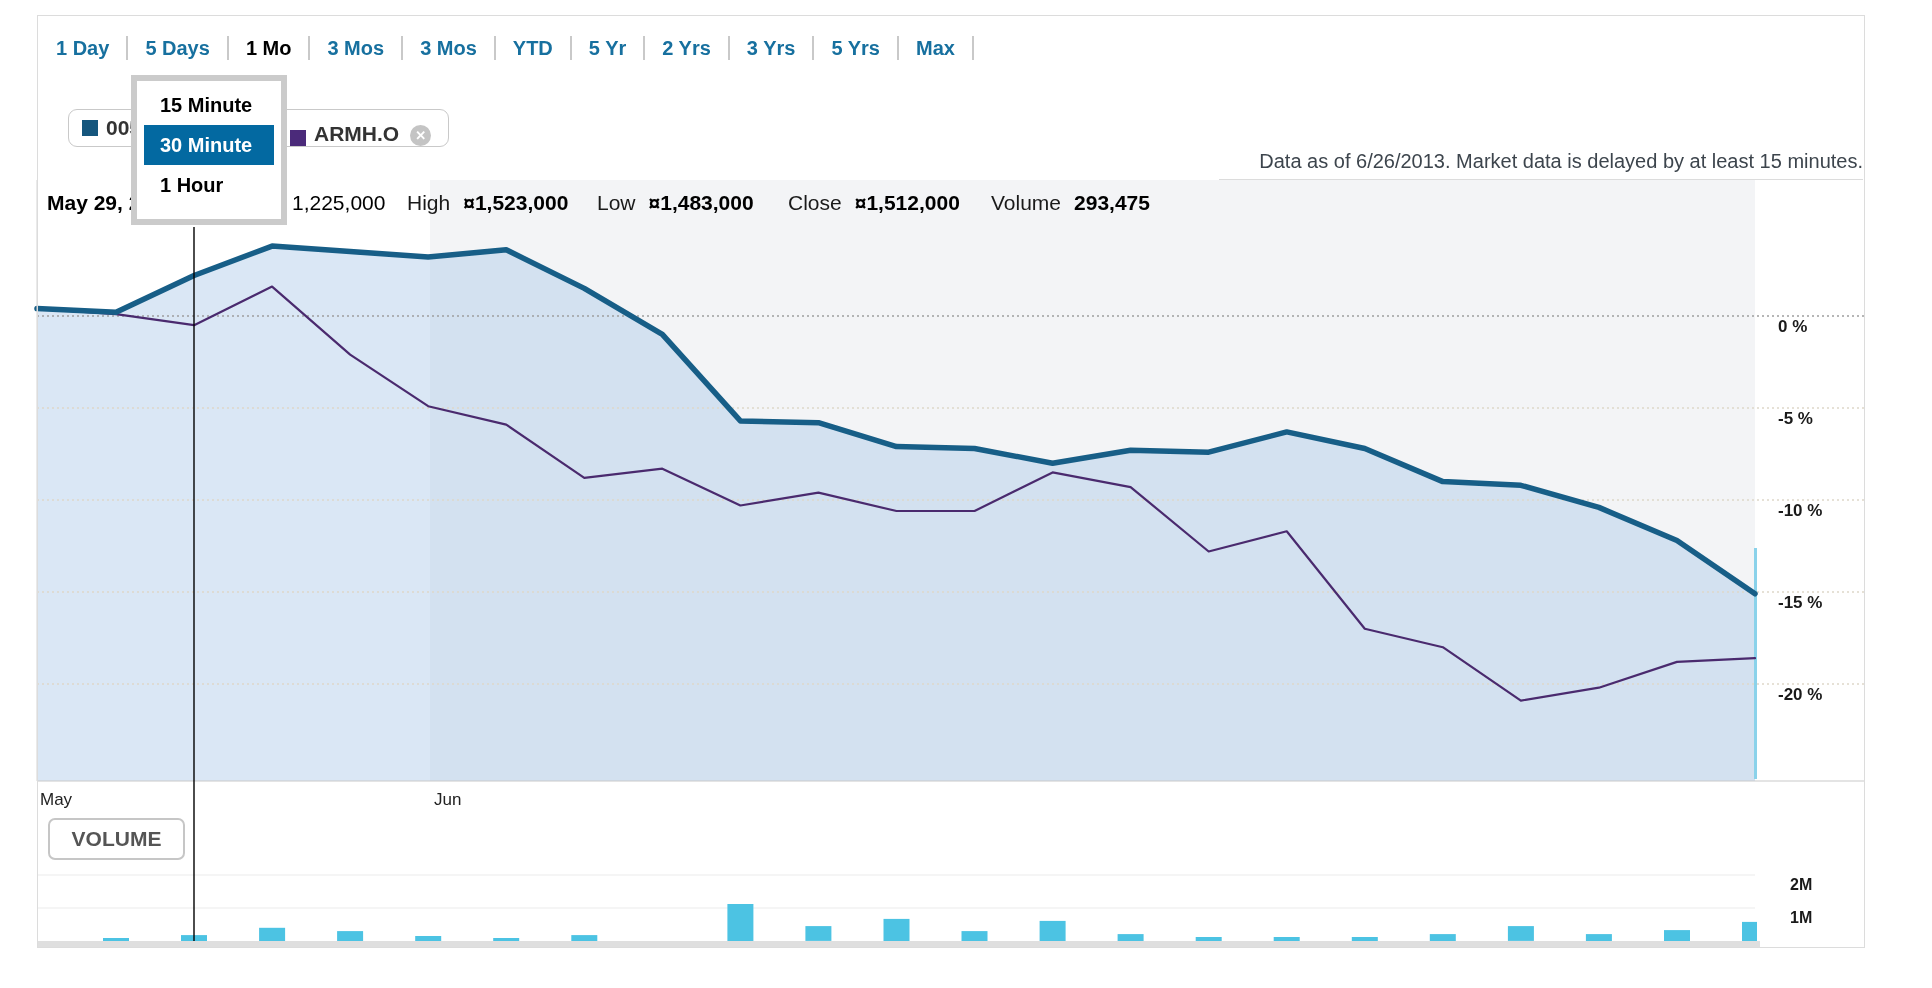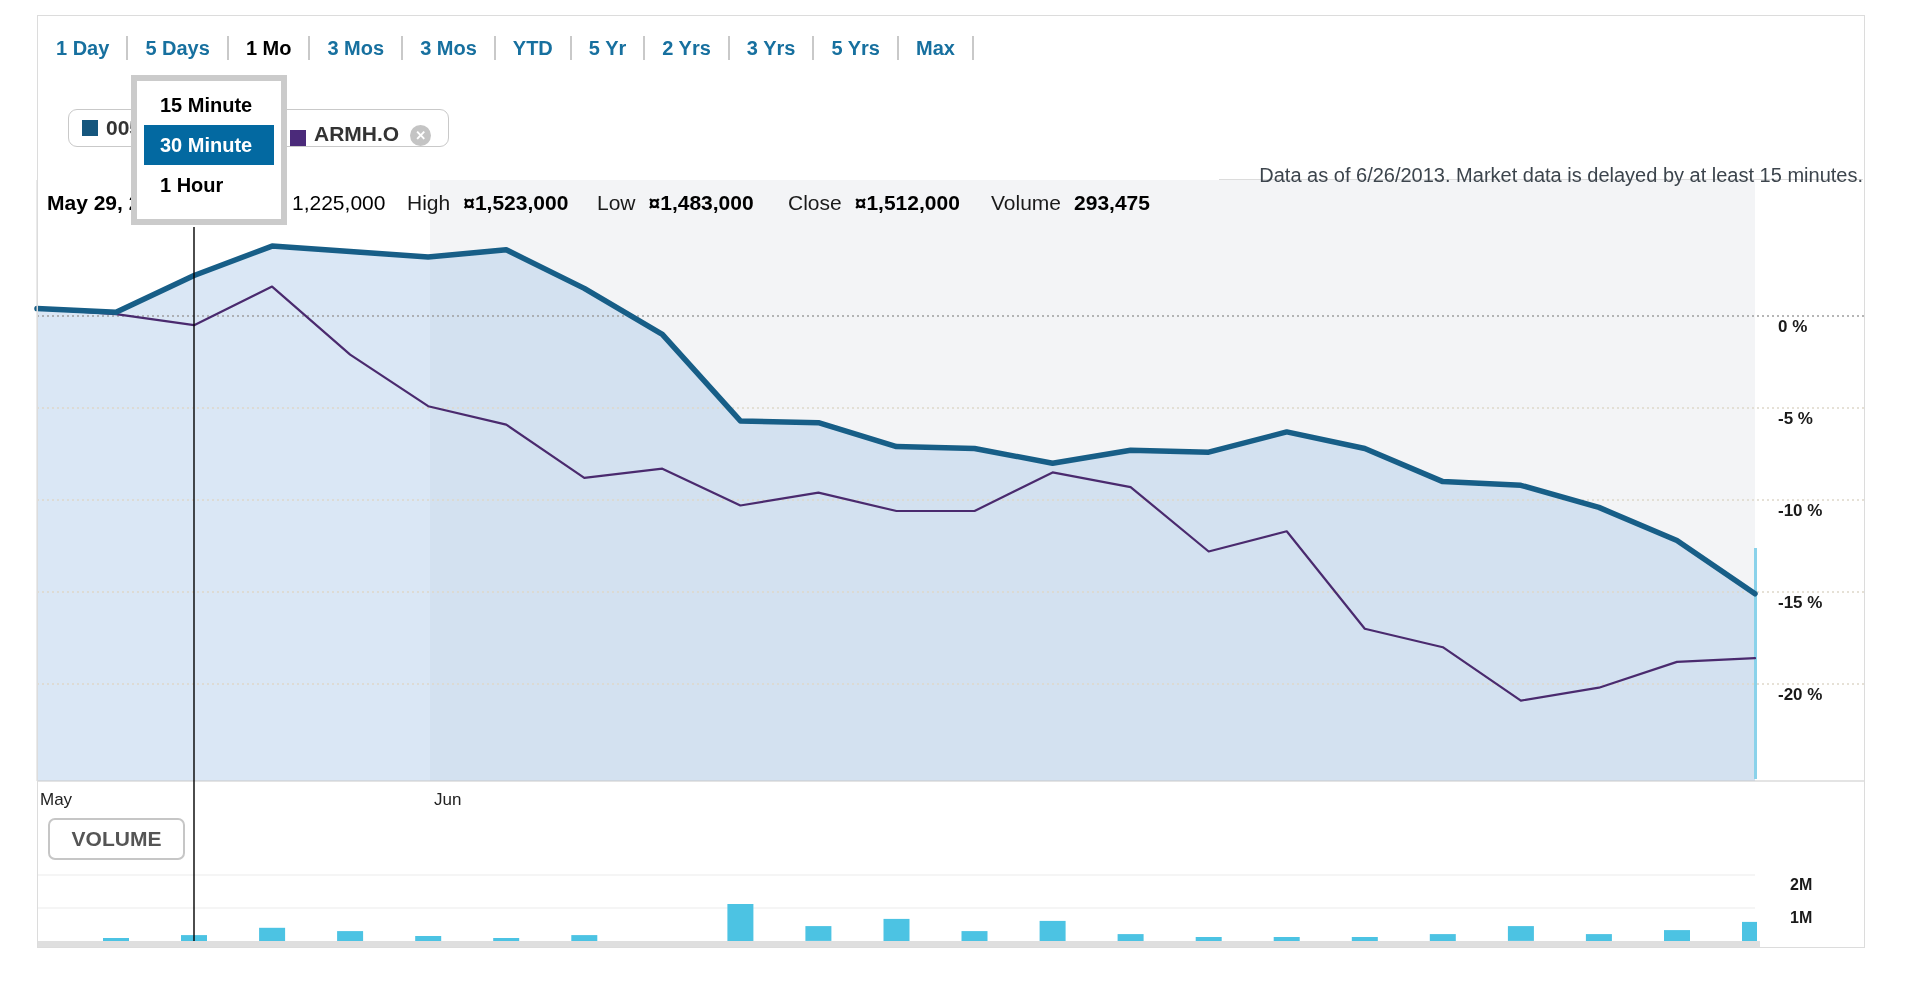--- a/index.html
+++ b/index.html
@@ -26,21 +26,21 @@
             background:#fff;border:6px solid #cbcbcb;z-index:10;padding:4px 7px;}
   .dd-item{height:40px;line-height:40px;font-size:20px;font-weight:bold;color:#000;
            padding-left:16px;cursor:pointer;}
   .dd-item.sel{background:#0369a1;color:#fff;}
   
   .q{position:absolute;top:191px;font-size:21px;color:#000;white-space:nowrap;z-index:2;}
   .q .ql{font-weight:normal;color:#1a1a1a;margin-right:13px;}
   .q .qv{font-weight:bold;margin-top:21px;}
   .q.qdate{font-weight:bold;}
   
-  .notice{position:absolute;top:164px;right:69px;font-size:20px;color:#3d454d;z-index:2;}
+  .notice{position:absolute;top:150px;right:69px;font-size:20px;color:#3d454d;z-index:2;}
   .notice-line{position:absolute;left:1219px;top:179px;width:644px;height:0;
                border-top:1px solid #dcdcdc;}
   
   .volume-btn{position:absolute;left:48px;top:818px;width:137px;height:42px;box-sizing:border-box;
               background:#fff;border:2px solid #c6c6c6;border-radius:7px;color:#555;
               font-size:21px;font-weight:bold;display:flex;align-items:center;justify-content:center;
               cursor:pointer;z-index:2;}
   svg{position:absolute;left:0;top:0;}
   svg text{font-family:"Liberation Sans",sans-serif;}
 </style>

